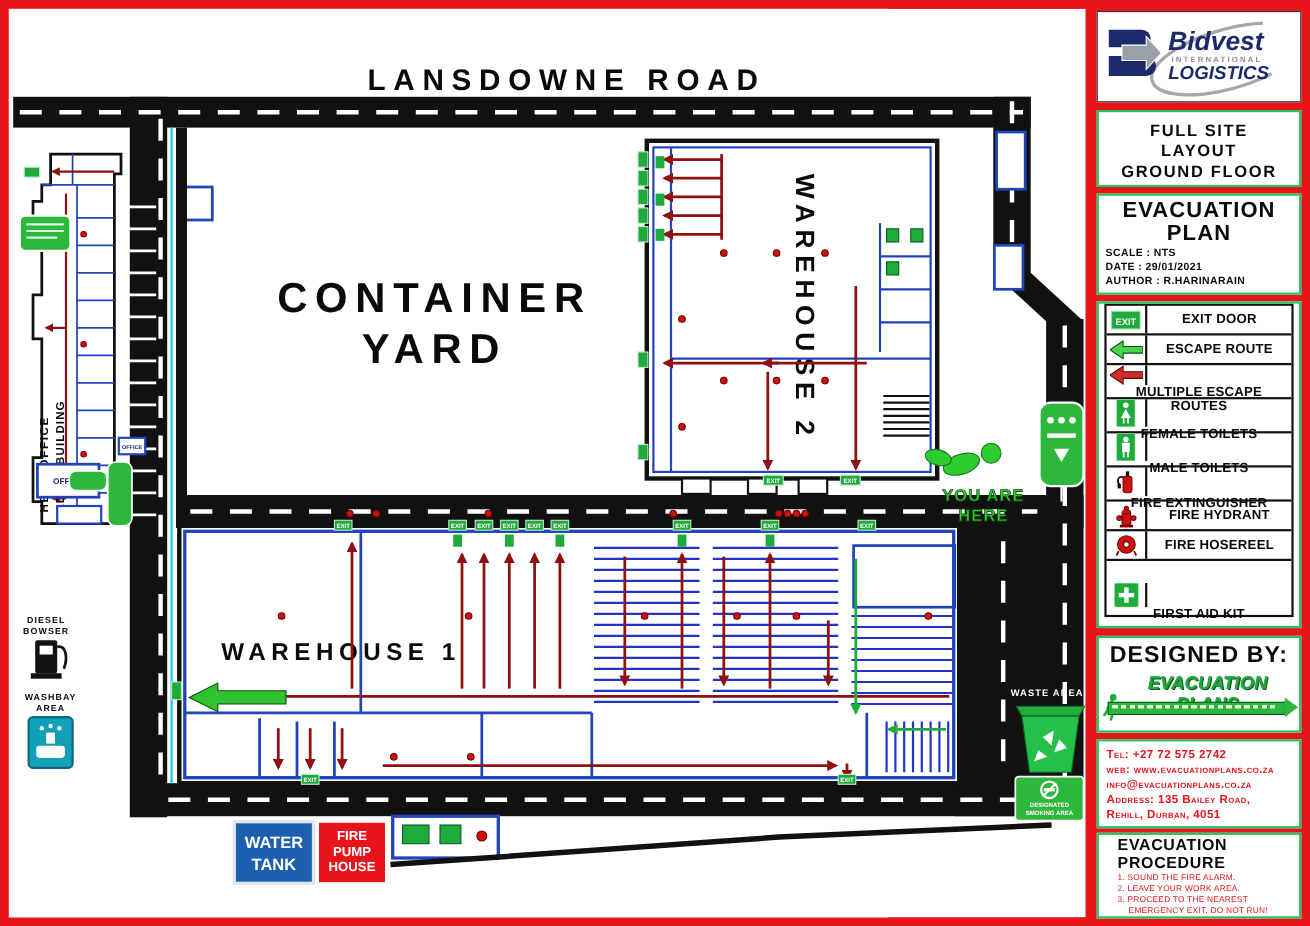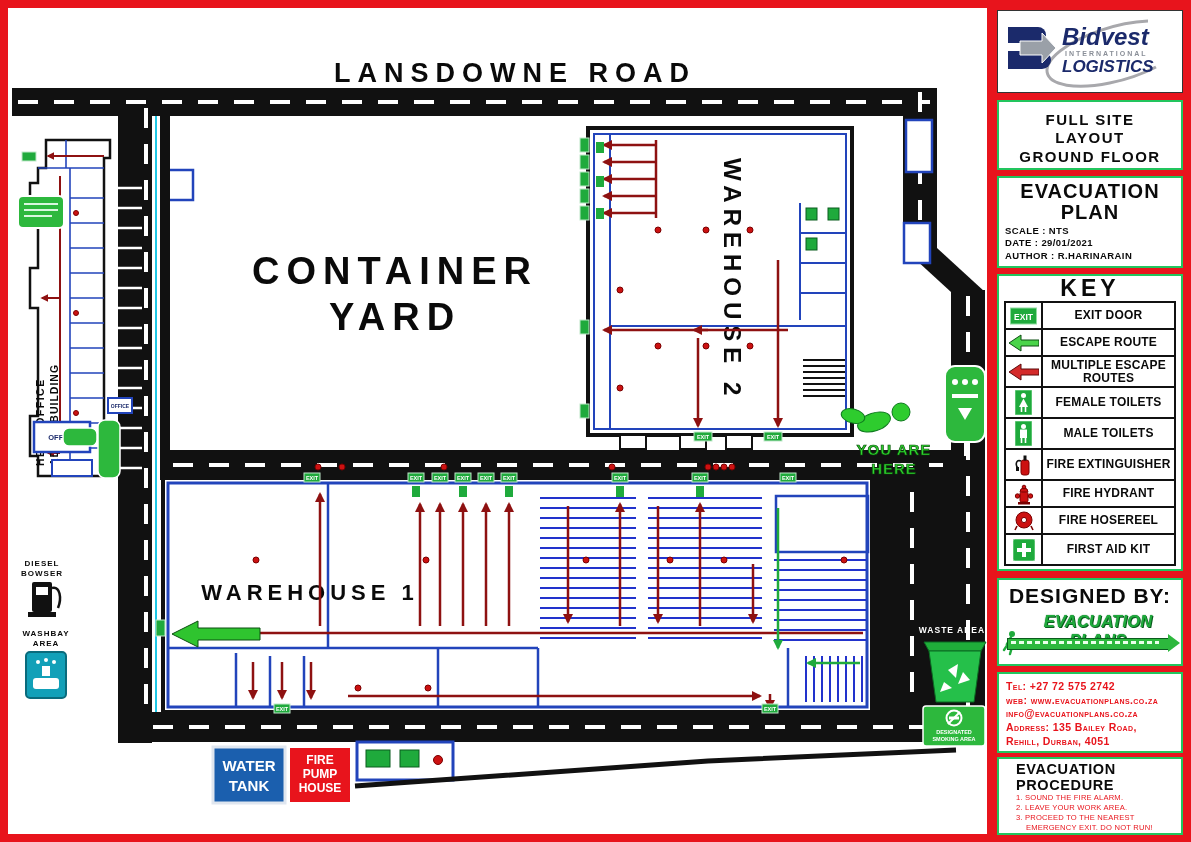--- a/index.html
+++ b/index.html
@@ -15,22 +15,22 @@
   .logo-panel{top:10px;height:83px;border:1px solid #333;}
   .layout-panel{top:100px;height:70px;text-align:center;padding-top:9px;}
   .layout-panel div{font-weight:bold;font-size:15px;letter-spacing:1.5px;line-height:1.23;color:#0a0a0a;}
   .plan-panel{top:176px;height:92px;padding:3px 6px;}
   .plan-title{font-weight:bold;font-size:20px;letter-spacing:1px;text-align:center;line-height:1.05;color:#0a0a0a;}
   .plan-meta{font-weight:bold;font-size:9.5px;letter-spacing:.4px;color:#0a0a0a;margin-top:1.5px;}
   .key-panel{top:274px;height:297px;}
   .key-title{font-weight:bold;font-size:23px;letter-spacing:4px;text-align:center;color:#0a0a0a;line-height:25px;}
   .key-table{margin:0 5px;border:2px solid #111;}
   .key-row{display:flex;align-items:stretch;border-bottom:2px solid #111;height:25px;}
-  .key-row.tall{height:29px;}
-  .key-row:last-child{border-bottom:none;}
+  .key-row.tall{height:29px;flex-direction:column;}
+  .key-row:last-child{border-bottom:none;margin-top:20px;}
   .key-icon{width:35px;border-right:2px solid #111;display:flex;align-items:center;justify-content:center;}
   .key-label{flex:1;display:flex;align-items:center;justify-content:center;font-weight:bold;font-size:12px;letter-spacing:.2px;text-align:center;line-height:1.05;color:#0a0a0a;padding:0 2px;}
   .designed-panel{top:578px;height:88px;text-align:center;padding-top:4px;}
   .designed-title{font-weight:bold;font-size:21px;letter-spacing:1px;color:#0a0a0a;}
   .contact-panel{top:672px;height:81px;padding:6px 7px;}
   .contact-line{color:#e8141c;font-weight:bold;font-size:10.5px;font-variant:small-caps;letter-spacing:.4px;line-height:1.3;}
   .procedure-panel{top:757px;height:78px;padding:2px 17px;}
   .procedure-title{font-weight:bold;font-size:14.5px;letter-spacing:.6px;color:#0a0a0a;}
   .procedure-step{color:#e8141c;font-weight:normal;font-size:7.6px;font-variant:small-caps;letter-spacing:.2px;line-height:1.3;padding-left:10px;text-indent:-10px;}
   .ep-logo{position:relative;margin:4px 6px 0 6px;height:52px;}
@@ -415,21 +415,20 @@
 
 <div class="panel plan-panel">
   <div class="plan-title">EVACUATION</div>
   <div class="plan-title">PLAN</div>
   <div class="plan-meta">SCALE : NTS</div>
   <div class="plan-meta">DATE : 29/01/2021</div>
   <div class="plan-meta">AUTHOR : R.HARINARAIN</div>
 </div>
 
 <div class="panel key-panel">
-  <div class="key-title">KEY</div>
   <div class="key-table">
     <div class="key-row">
       <div class="key-icon">
           <svg width="27" height="18">
             <rect x="0.5" y="1" width="26" height="16" fill="#1faa3c" stroke="#8fdc9f"></rect>
             <text x="13.5" y="13" font-size="8.5" font-weight="bold" text-anchor="middle" fill="#fff">EXIT</text>
           </svg>
         </div>
       <div class="key-label">EXIT DOOR</div>
     </div>

